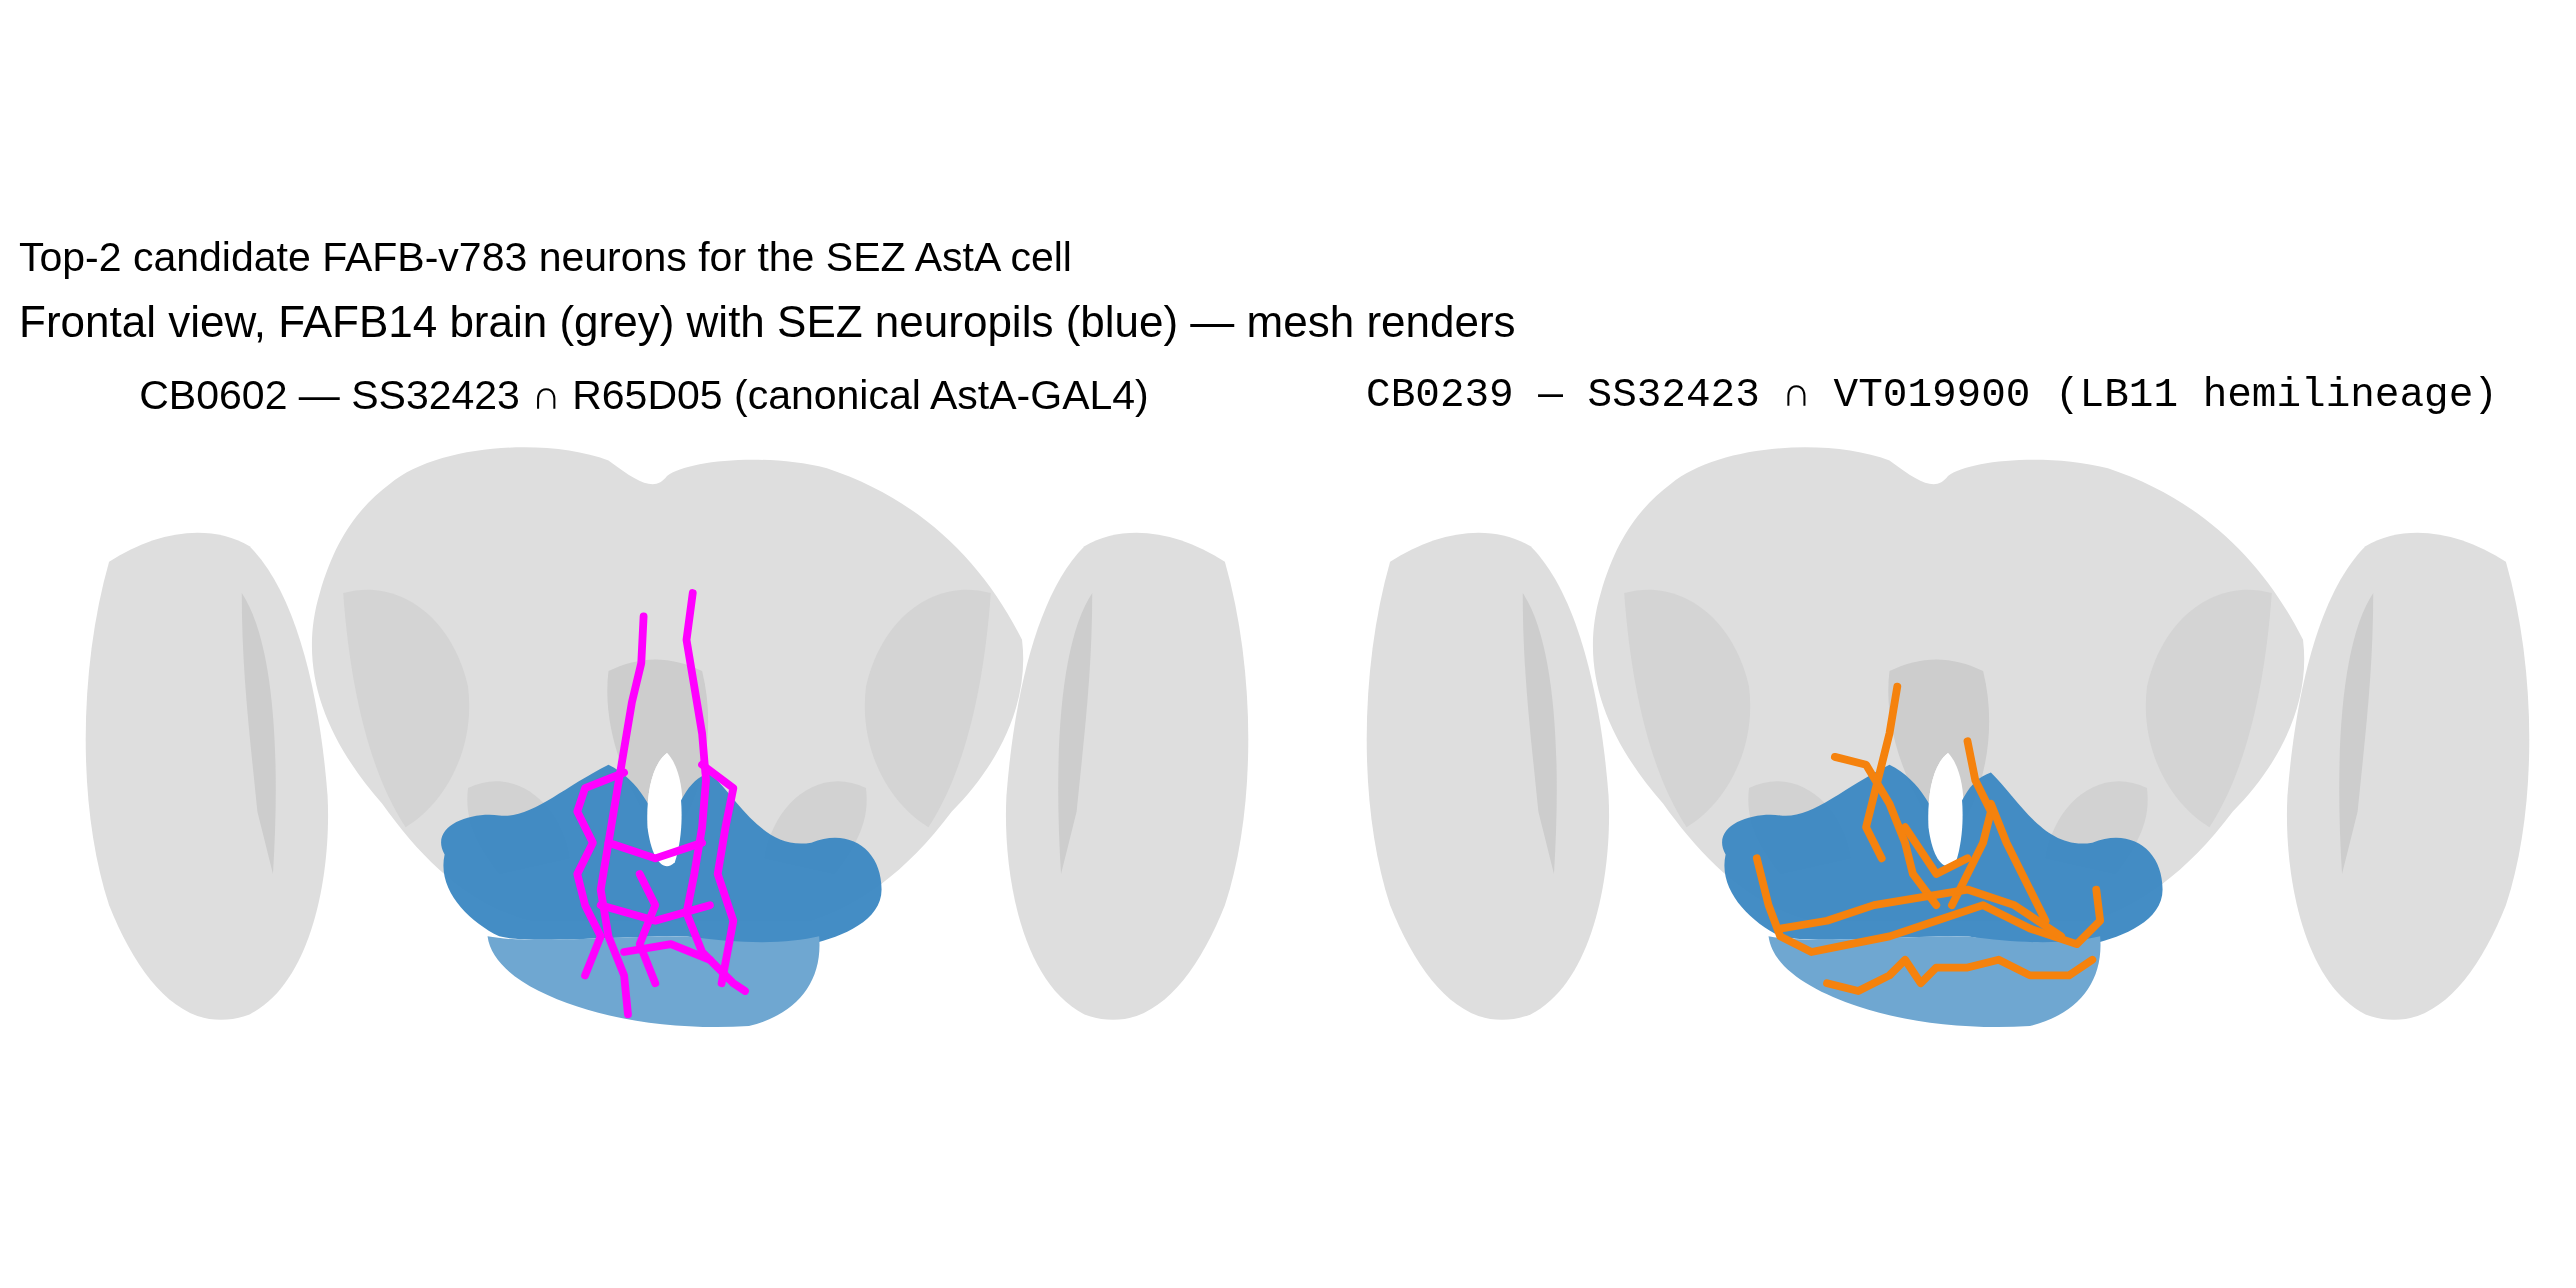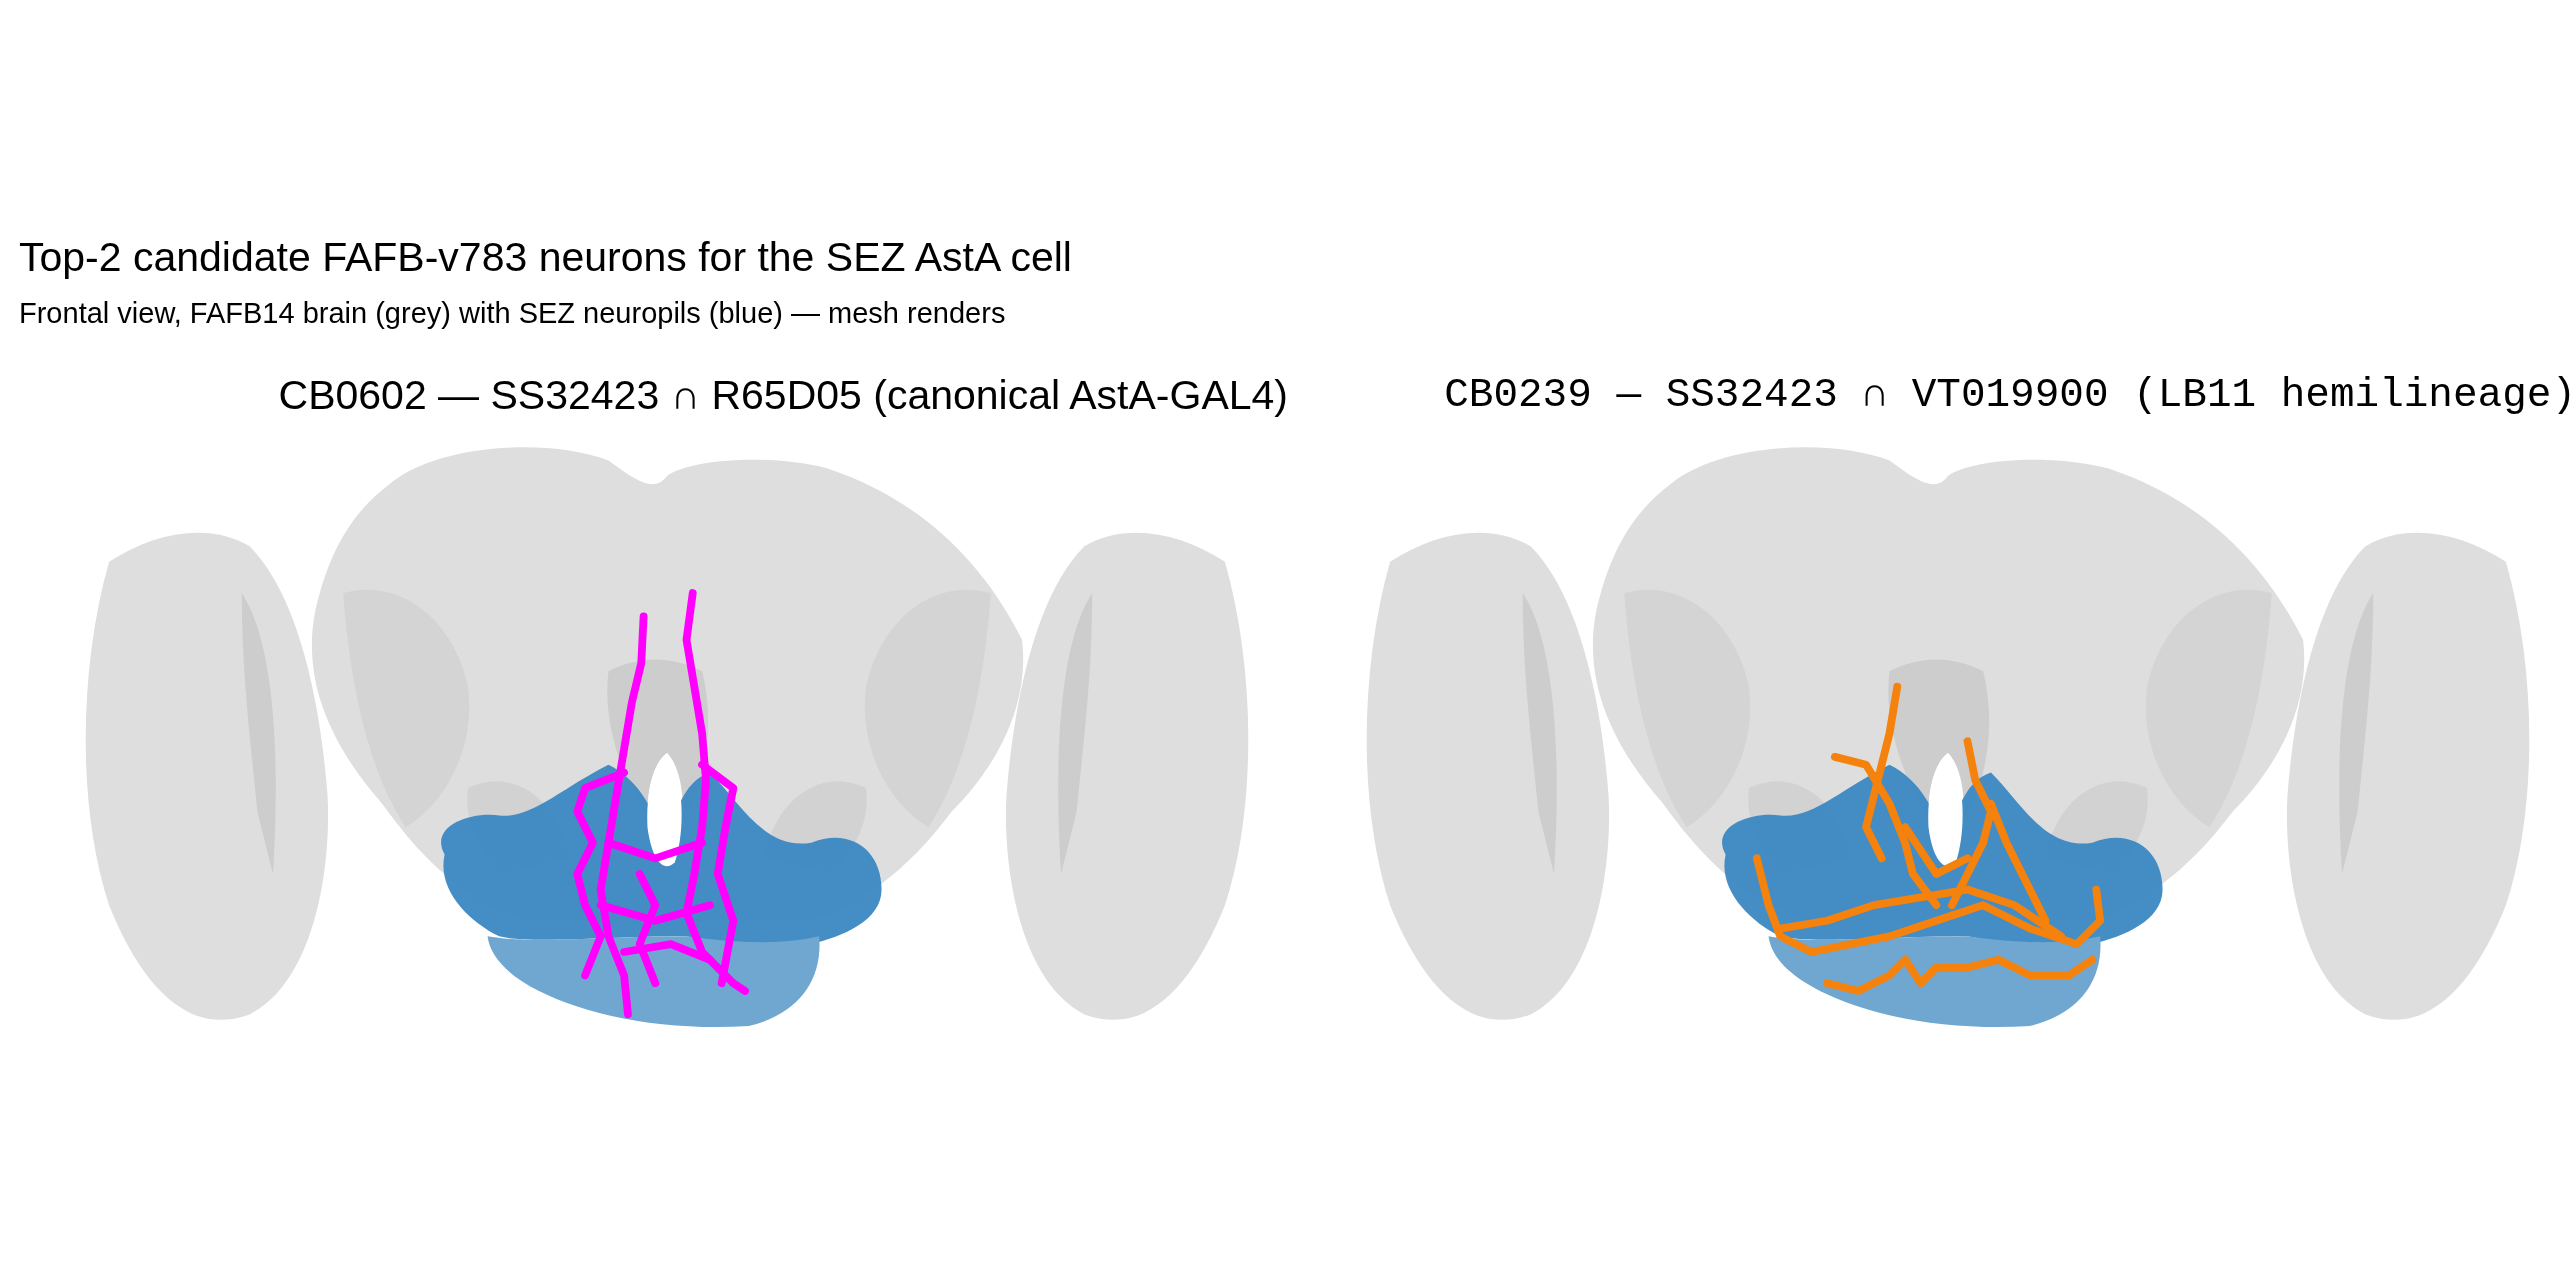--- a/index.html
+++ b/index.html
@@ -1,22 +1,22 @@
 <!DOCTYPE html>
 <html style="font-size:12.5px"><head>
 <meta charset="utf-8">
 <style>
   html,body{margin:0;padding:0;background:#ffffff;}
   body{width:2576px;height:1288px;position:relative;overflow:hidden;font-family:"Liberation Sans",sans-serif;color:#000;}
   .title{position:absolute;left:19px;top:234px;font-size:41px;white-space:nowrap;text-align:right;}
-  .subtitle{position:absolute;left:19px;top:297px;font-size:29px;white-space:nowrap;}
+  .subtitle{position:absolute;left:19px;top:297px;font-size:44px;white-space:nowrap;}
   .panel{position:absolute;top:359px;width:1288px;height:703px;}
   .panel.left{left:0;}
   .panel.right{left:1288px;font-family:Liberation Mono, monospace;}
-  .panel-title{position:absolute;left:0;width:100%;top:12.5px;text-align:right;font-size:41px;white-space:nowrap;}
+  .panel-title{position:absolute;left:0;width:100%;top:12.5px;text-align:center;font-size:41px;white-space:nowrap;}
   .render{position:absolute;left:62px;top:78px;width:1210px;height:593px;}
   svg{display:block;}
 </style>
 </head>
 <body>
 
 <div class="title">Top-2 candidate FAFB-v783 neurons for the SEZ AstA cell</div>
 <div class="subtitle">Frontal view, FAFB14 brain (grey) with SEZ neuropils (blue) — mesh renders</div>
 
 <div class="panel left">

